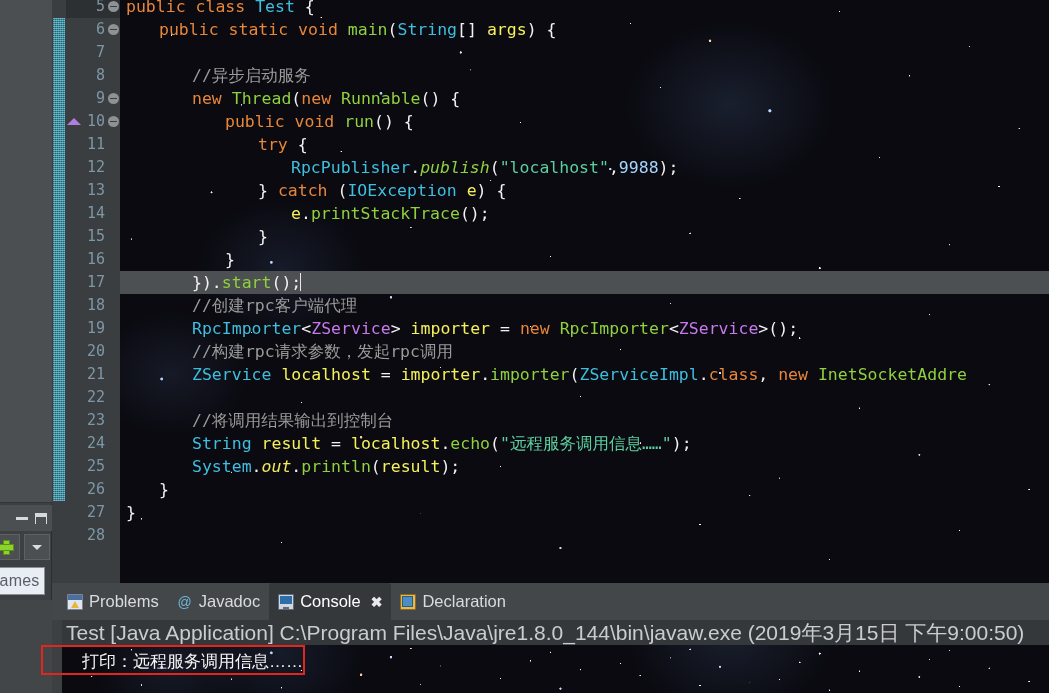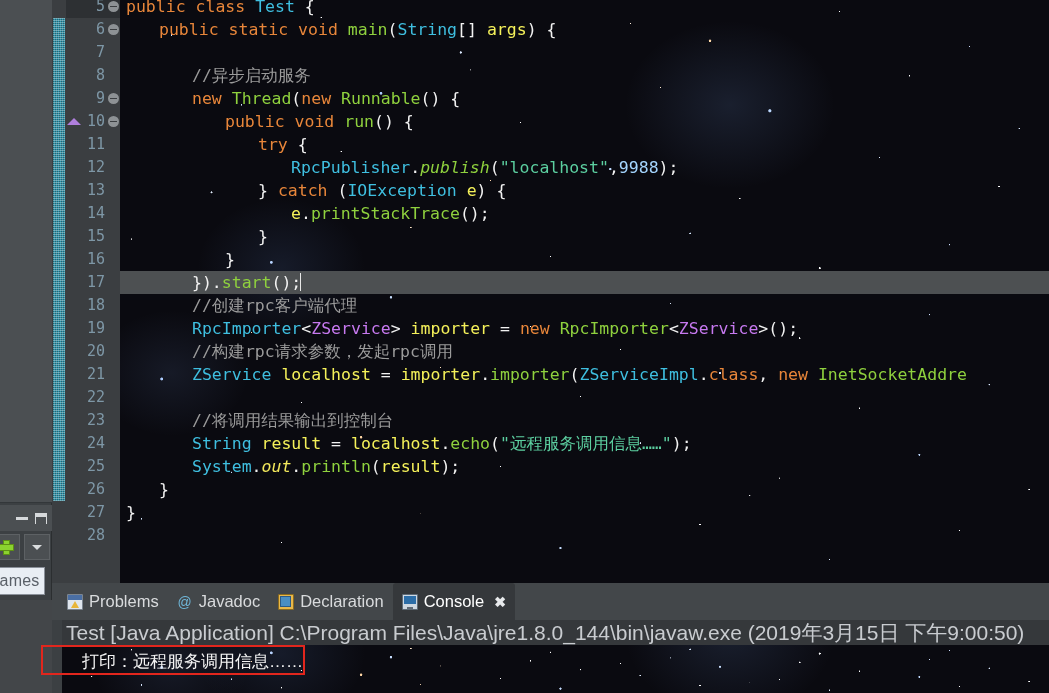--- a/index.html
+++ b/index.html
@@ -528,28 +528,28 @@
 
     <div id="tabbar">
       <div class="vtab">
         <span class="ico ico-problems"></span>
         <span>Problems</span>
       </div>
       <div class="vtab">
         <span class="ico ico-javadoc">@</span>
         <span>Javadoc</span>
       </div>
-      <div class="vtab">
-        <span class="ico ico-declaration"></span>
-        <span>Declaration</span>
-      </div>
       <div class="vtab active">
         <span class="ico ico-console"></span>
         <span>Console</span>
         <span class="tab-close">✖</span>
+      </div>
+      <div class="vtab">
+        <span class="ico ico-declaration"></span>
+        <span>Declaration</span>
       </div>
     </div>
 
     <div id="console-body">
       <div class="starfield"></div>
       <div id="console-left-margin"></div>
       <div id="console-text">
         <div id="console-header">Test [Java Application] C:\Program Files\Java\jre1.8.0_144\bin\javaw.exe (2019年3月15日 下午9:00:50)</div>
         <div id="console-out">打印：远程服务调用信息……</div>
       </div>

